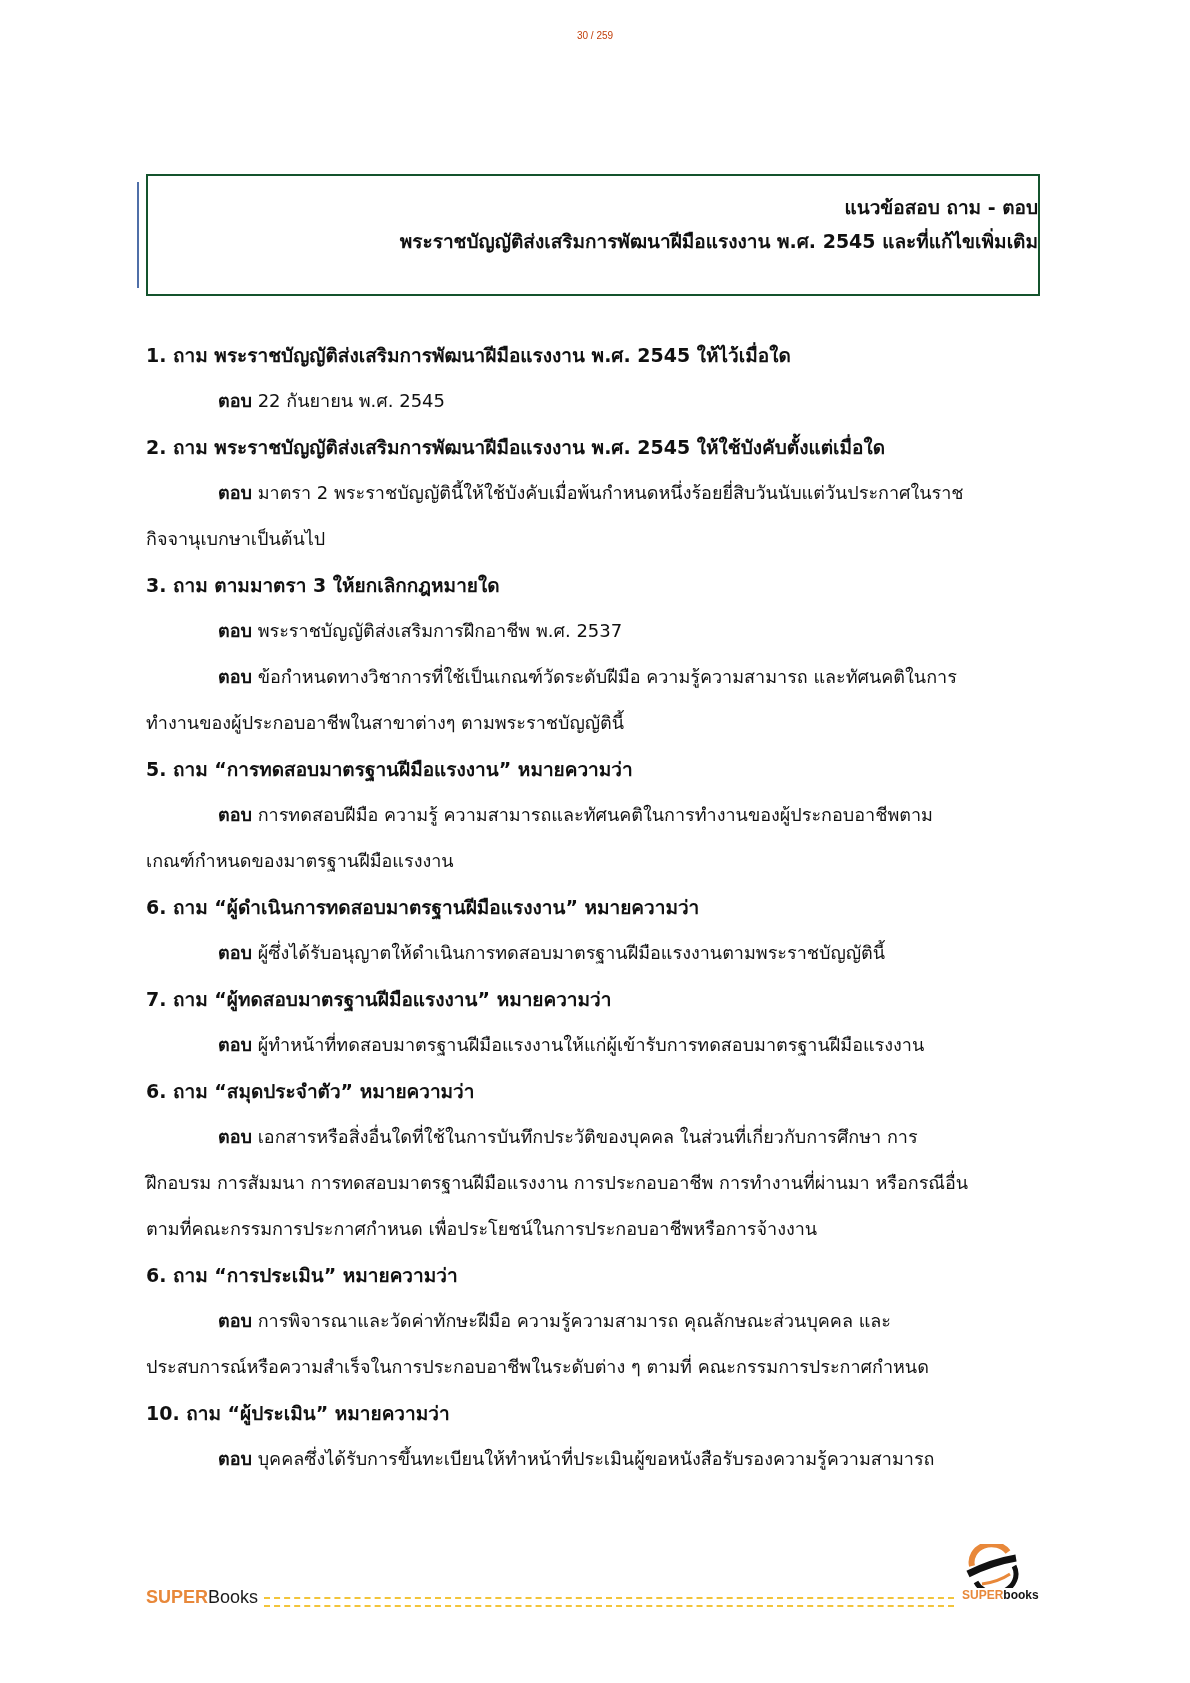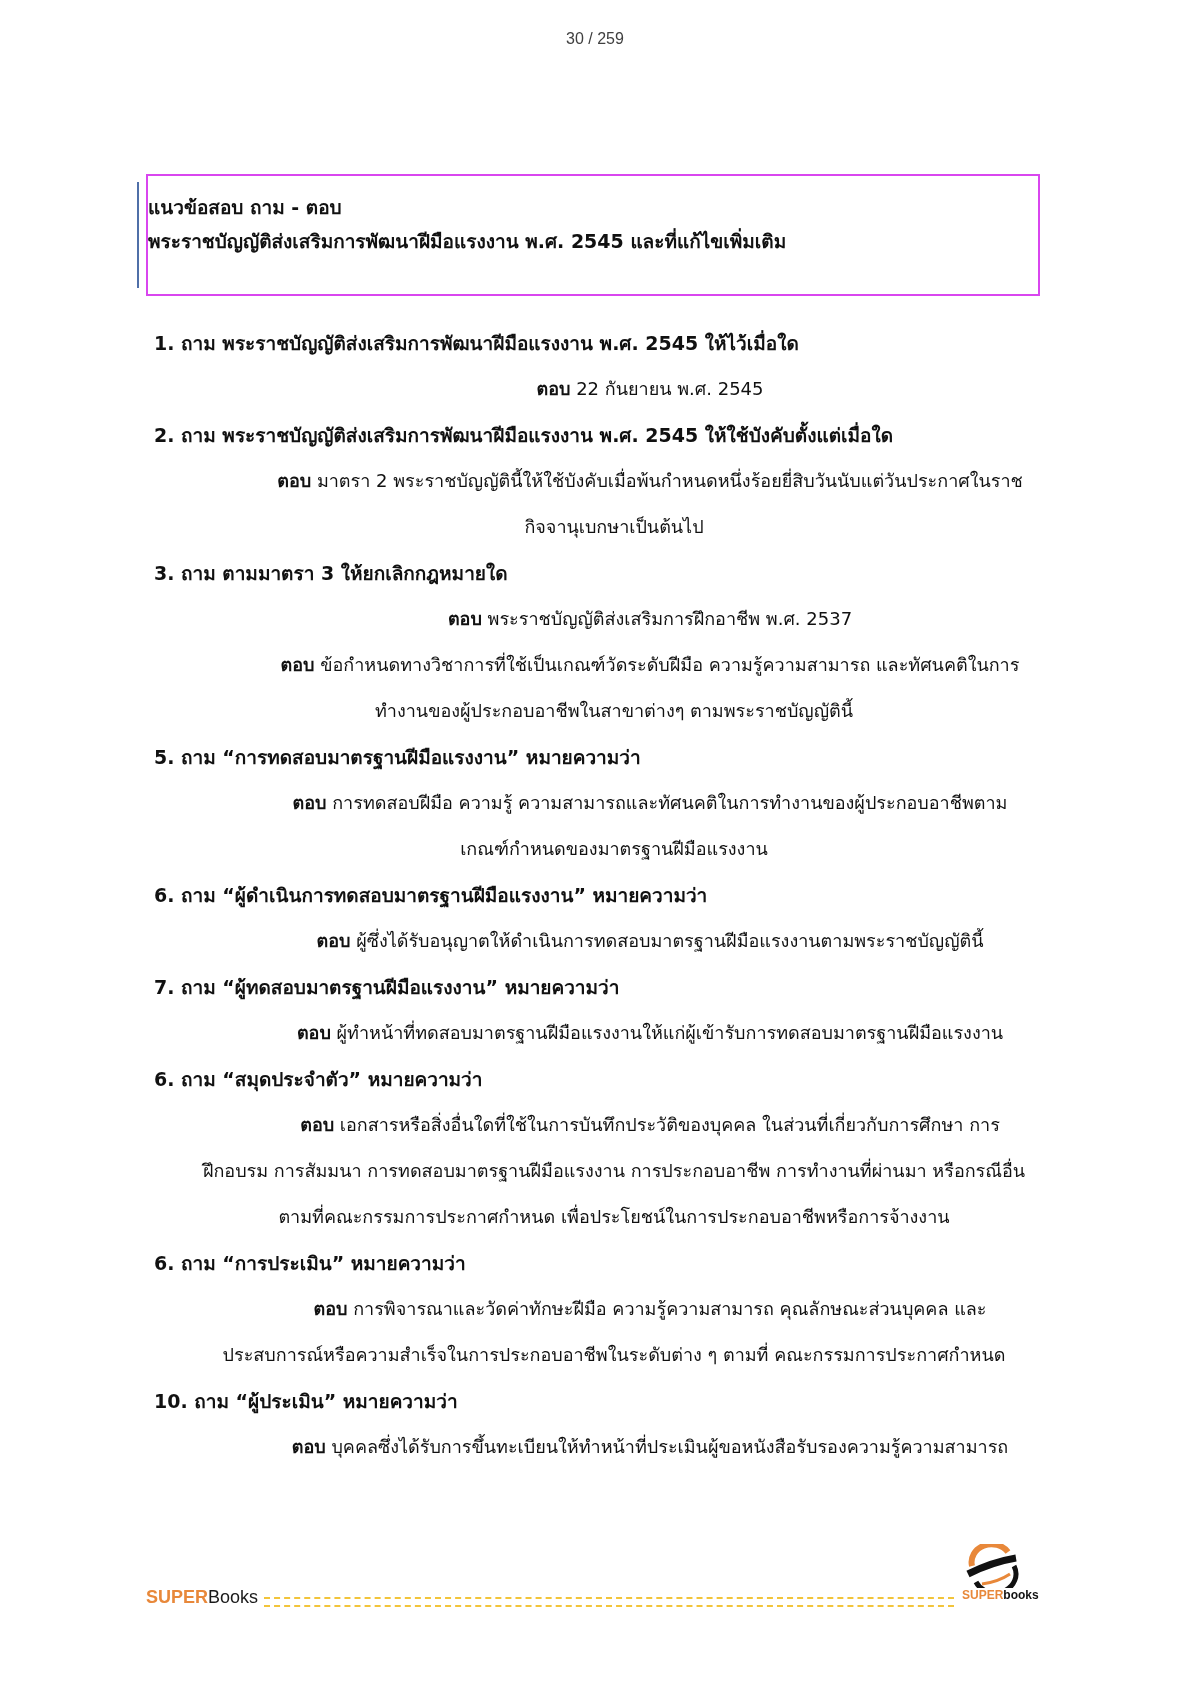--- a/index.html
+++ b/index.html
@@ -1,27 +1,27 @@
 <!DOCTYPE html>
 <html><head>
 <meta charset="utf-8">
 <style>
   html, body { margin:0; padding:0; background:#ffffff; }
   body { width:1190px; height:1683px; position:relative; overflow:hidden;
          font-family:"DejaVu Sans","Liberation Sans",sans-serif; color:#111; }
   .page-num { position:absolute; top:30px; left:0; width:1190px; text-align:center;
-              font-family:"Liberation Sans",sans-serif; font-size:16px; color:#404040; }
+              font-family:"Liberation Sans",sans-serif; font-size:10px; color:#c2410c; }
   .left-bar { position:absolute; left:137px; top:182px; width:2px; height:106px; background:#4f6fa8; }
   .title-box { position:absolute; left:146px; top:174px; width:894px; height:122px;
-               border:2px solid #d946ef; box-sizing:border-box; text-align:left; }
+               border:2px solid #14532d; box-sizing:border-box; text-align:right; }
   .title-line1 { margin-top:16px; font-size:19px; font-weight:bold; line-height:30px; }
   .title-line2 { margin-top:4px; font-size:19px; font-weight:bold; line-height:30px; }
-  .qa { position:absolute; left:146px; top:320px; width:920px;margin-left:8px; }
+  .qa { position:absolute; left:146px; top:332px; width:920px; }
   .q { font-size:19px; font-weight:bold; line-height:46px; height:46px; white-space:nowrap; }
-  .a { font-size:18px; line-height:46px;text-align:center; }
+  .a { font-size:18px; line-height:46px; }
   .a .first { display:block; padding-left:72px; white-space:nowrap; }
   .a .cont { display:block; white-space:nowrap; }
   .a .lbl { font-weight:bold; }
   .footer { position:absolute; left:146px; top:1587px; width:900px; height:24px;
             font-family:"Liberation Sans",sans-serif; }
   .brand-super { color:#e8883a; font-weight:bold; font-size:18px; }
   .brand-books { color:#1a1a1a; font-size:18px; }
   .rule { position:absolute; left:118px; top:10px; width:690px; height:6px;
           border-top:2px dashed #f2c43a; border-bottom:2px dashed #f2c43a; }
   .logo { position:absolute; left:962px; top:1544px; width:60px; height:44px; }

